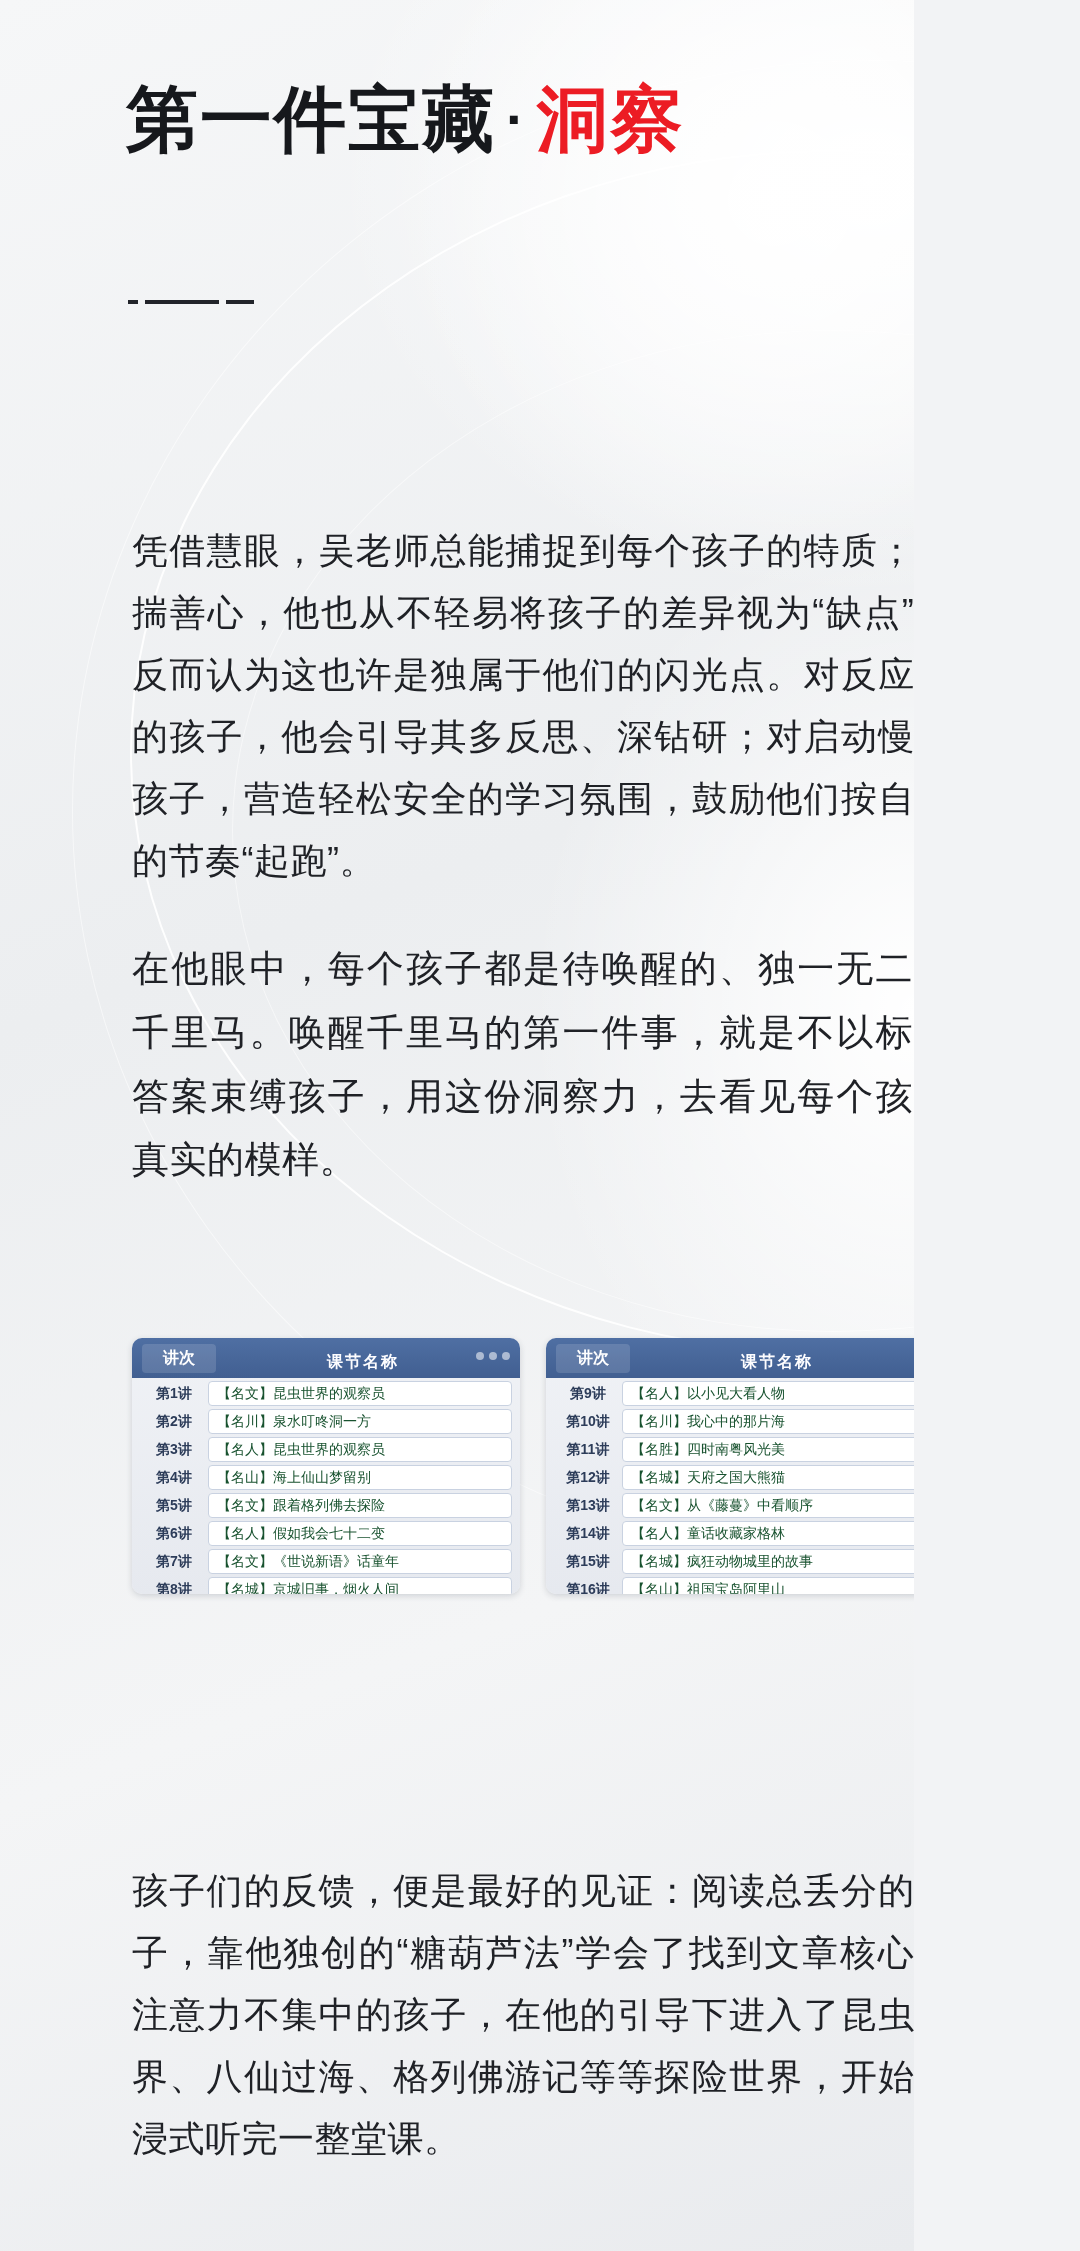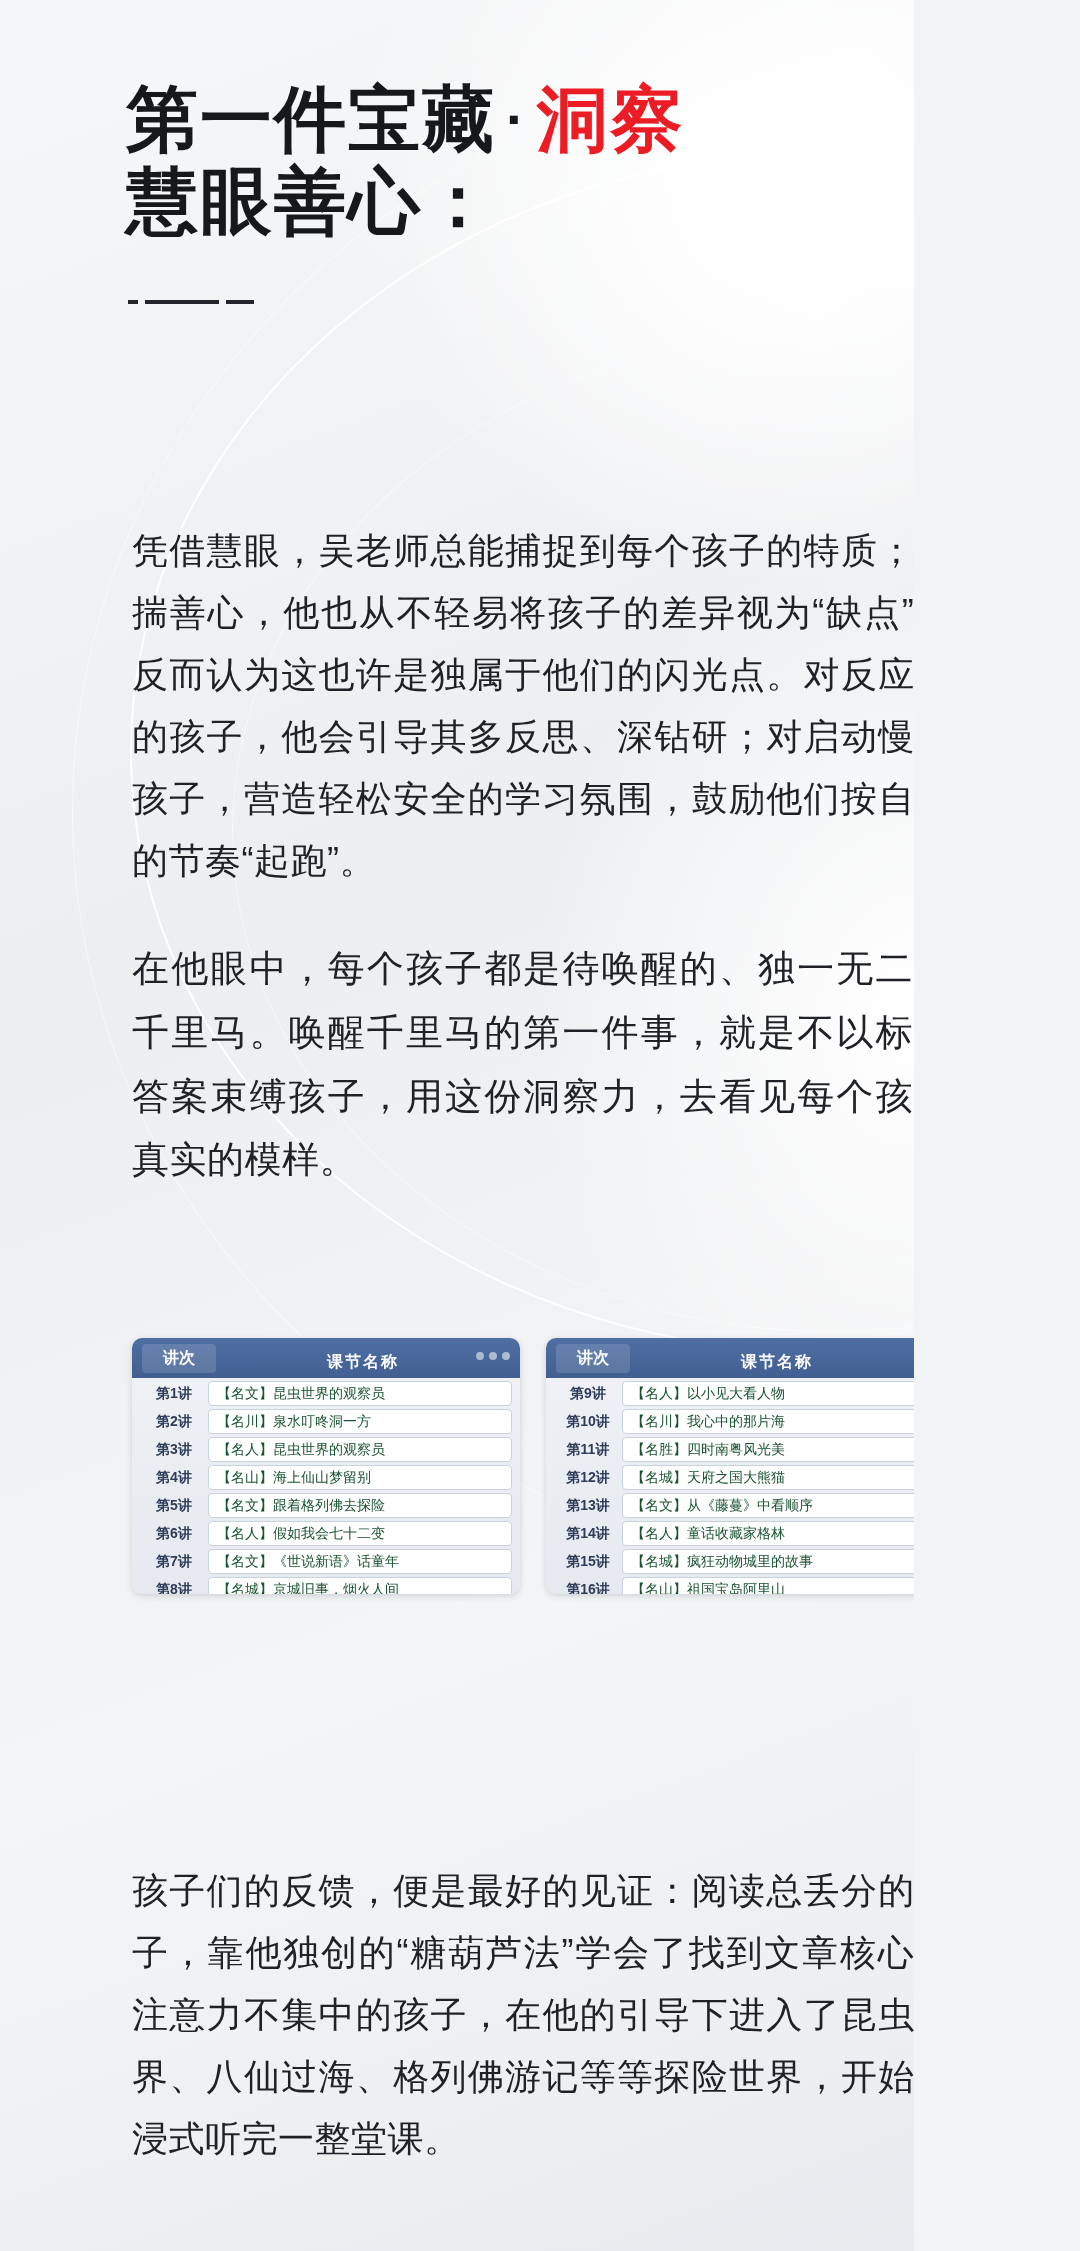--- a/index.html
+++ b/index.html
@@ -222,21 +222,20 @@
   <div class="glow"></div>
   <div class="swoosh s1"></div>
   <div class="swoosh s2"></div>
   <div class="swoosh s3"></div>
 
   <div class="header">
     <div class="title-block">
       <div class="title-line">
         <span>第一件宝藏</span><span class="dot">·</span><span class="accent">洞察</span>
       </div>
-      <div class="title-line">慧眼善心：</div>
     </div>
 
     <div class="title-bars">
       <div class="bar b1"></div>
       <div class="bar b2"></div>
     </div>
 
     <div class="subtitle-row">
       <span class="sub-dash">
         <span class="d-sm"></span>

